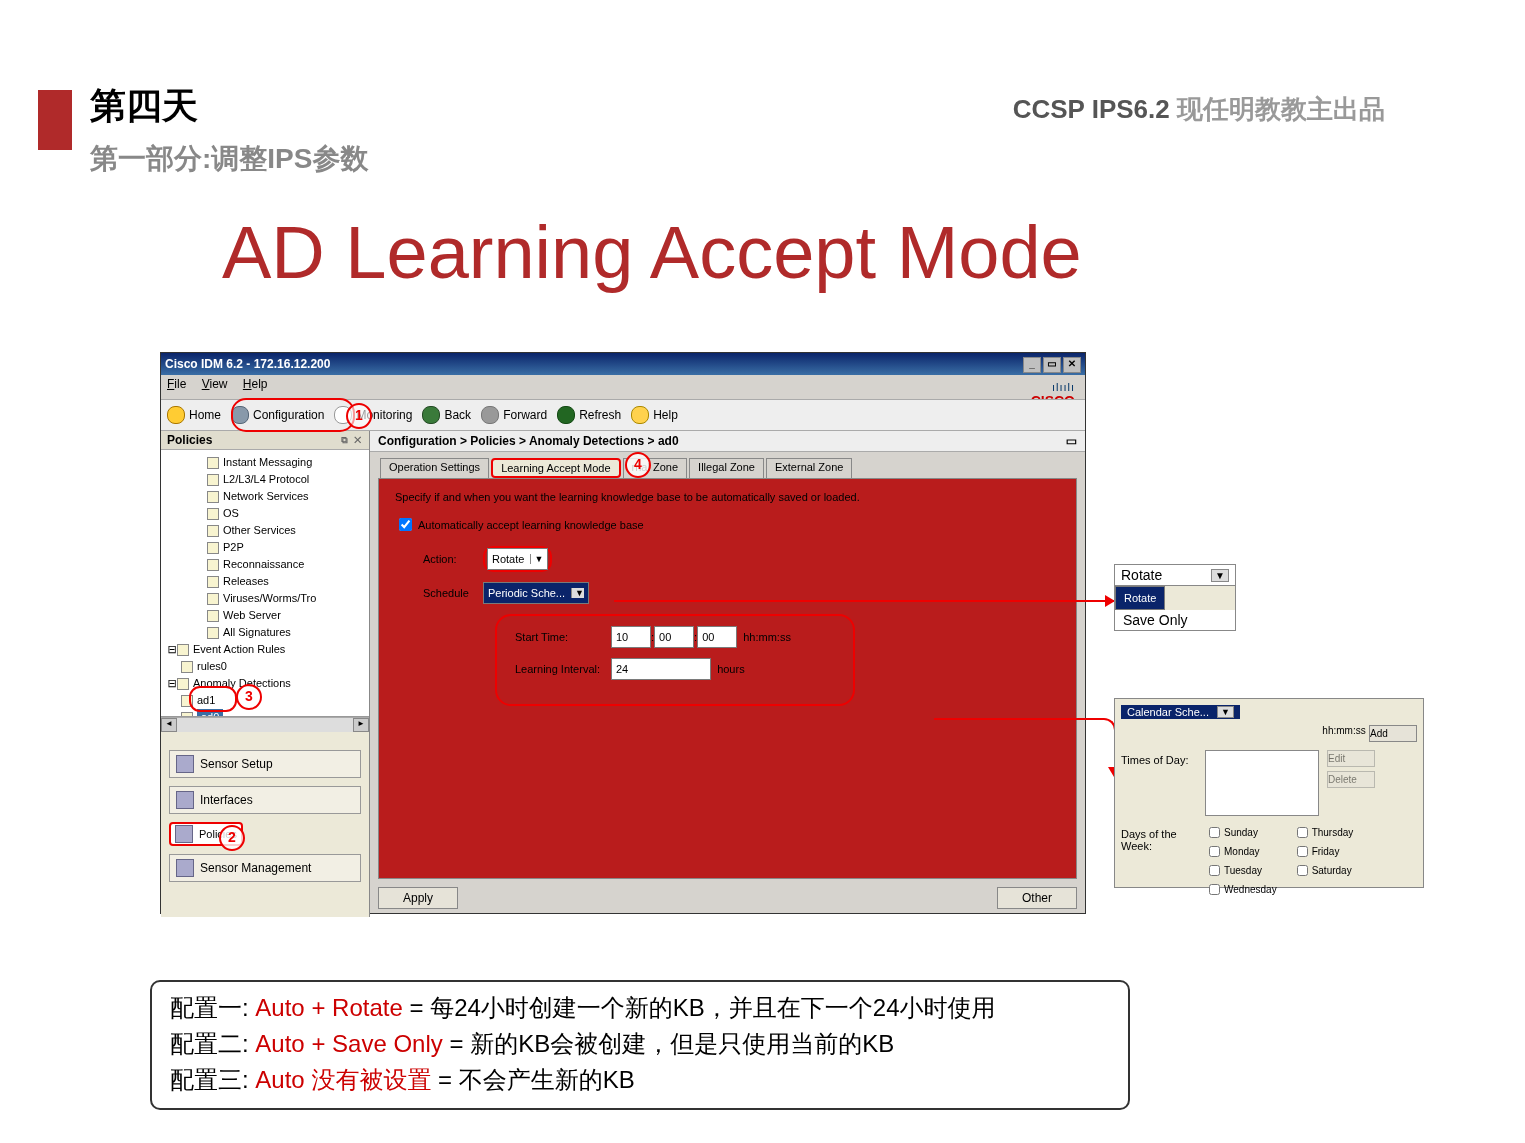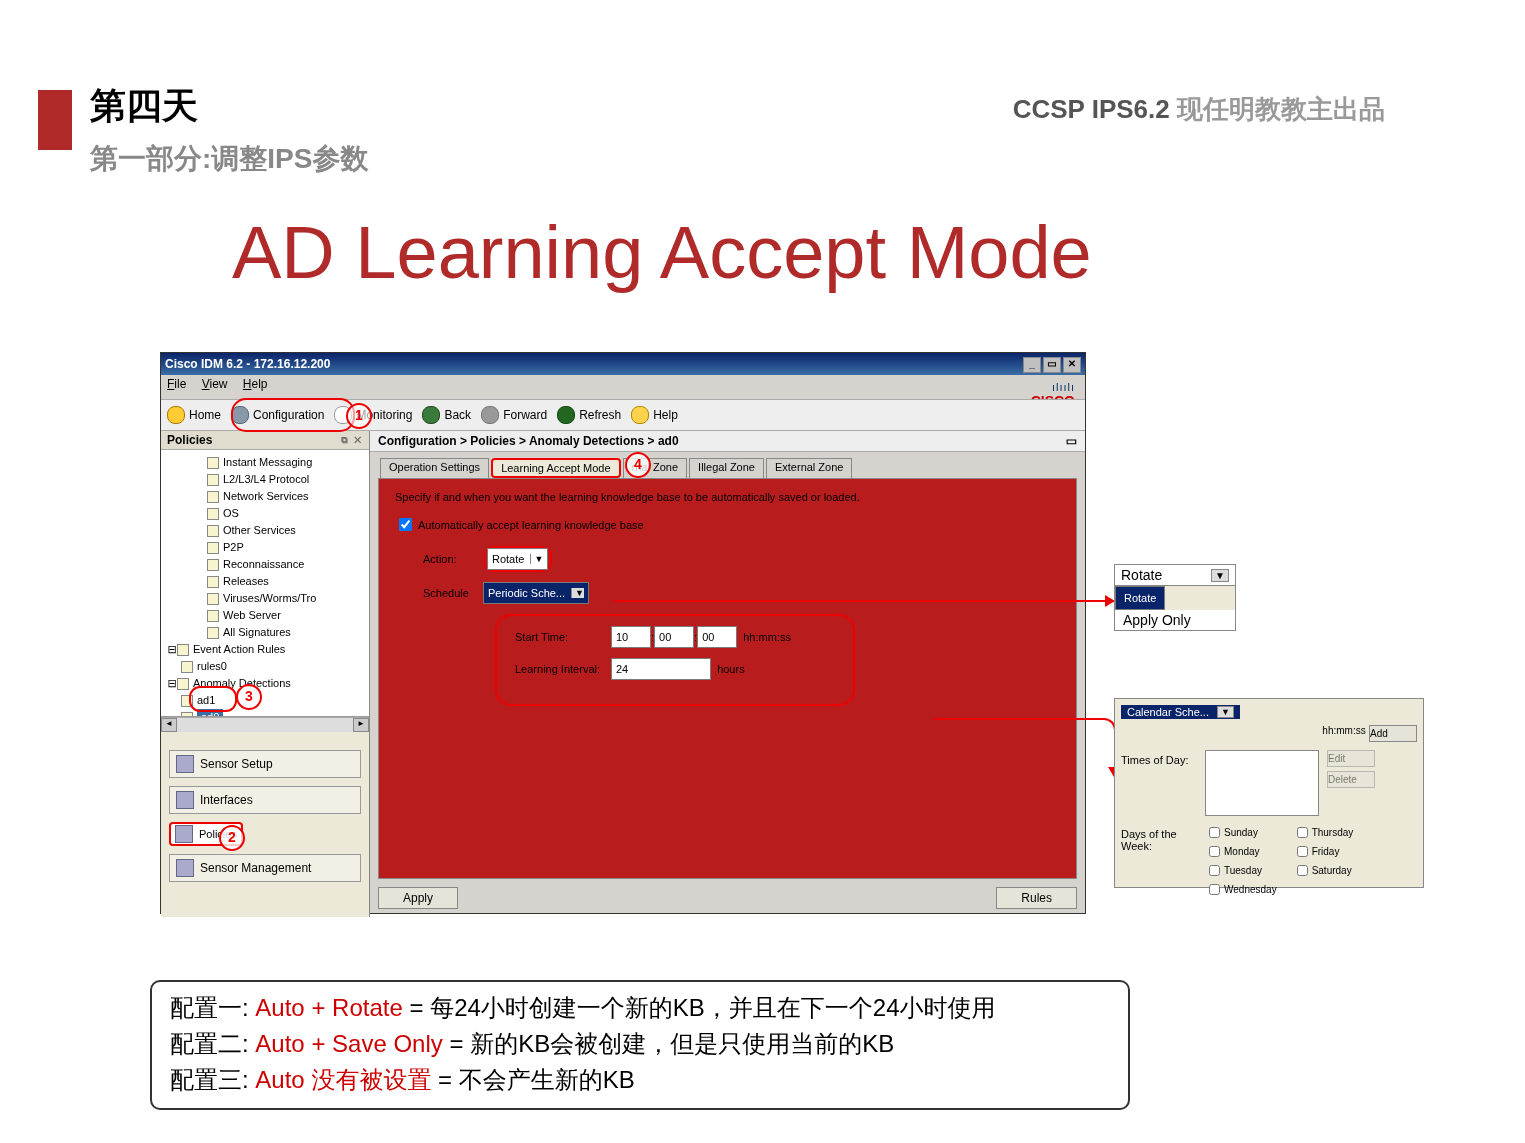--- a/index.html
+++ b/index.html
@@ -3,21 +3,21 @@
 <meta charset="utf-8">
 <style>
 html,body{margin:0;padding:0;background:#fff;font-family:"Microsoft YaHei",Arial,sans-serif}
 .slide{width:1525px;height:1143px;position:relative;background:#fff;overflow:hidden}
 .topbar{position:absolute;left:0;top:90px;height:60px}
 .topbar .accent{position:absolute;left:38px;top:0;width:34px;height:60px;background:#b02a2a}
 .day{position:absolute;left:90px;top:82px;font-size:36px;font-weight:700;color:#000000}
 .subtitle{position:absolute;left:90px;top:140px;font-size:28px;font-weight:700;color:#888}
 .branding{position:absolute;right:140px;top:92px;font-size:26px;color:#999;font-weight:700}
 .branding .dark{color:#555}
-.maintitle{position:absolute;left:232px;top:210px;font-size:74px;font-weight:400;color:#b02a2a;font-family:Verdana,Arial,sans-serif}
+.maintitle{position:absolute;left:222px;top:210px;font-size:74px;font-weight:400;color:#b02a2a;font-family:Verdana,Arial,sans-serif}
 
 .shot{position:absolute;left:160px;top:352px;width:924px;height:560px;border:1px solid #333;background:#d6d3ce;font-family:Tahoma,Arial,sans-serif;font-size:12px;color:#000}
 .shot .titlebar{height:22px;background:linear-gradient(#0a246a,#3a6ea5);color:#fff;font-weight:700;display:flex;align-items:center;padding:0 4px;justify-content:space-between}
 .shot .titlebar .ctrls span{display:inline-block;width:16px;height:14px;background:#c0c0c0;border:1px solid #888;margin-left:2px;color:#000;text-align:center;font-size:10px;line-height:12px}
 .shot .menubar{height:20px;background:#d6d3ce;padding:2px 6px}
 .shot .menubar span{margin-right:12px}
 .shot .menubar u{text-decoration:underline}
 .shot .tbar{height:30px;background:#eee;border-top:1px solid #aaa;border-bottom:1px solid #aaa;display:flex;align-items:center;padding:0 6px;position:relative}
 .tbtn{display:inline-flex;align-items:center;margin-right:10px;font-size:12px}
 .tbtn .ic{display:inline-block;width:16px;height:16px;border-radius:8px;margin-right:4px}
@@ -322,34 +322,34 @@
               <div class="row">
                 <label>Learning Interval:</label>
                 <input class="inp" style="width: 90px;" value="24">
                 &nbsp;&nbsp;<span>hours</span>
               </div>
             </div>
           </div>
         </div>
         <div class="btnrow">
           <div class="btn">Apply</div>
-          <div class="btn">Rules</div>
+          <div class="btn">Other</div>
         </div>
       </div>
     </div>
   </div>
 
   <div class="arrow1"></div>
   <div class="panel-rotate">
     <div class="hd">
         <span>Rotate</span>
         <span class="arr">▼</span>
       </div>
     <div class="opt sel">Rotate</div>
-    <div class="opt">Apply Only</div>
+    <div class="opt">Save Only</div>
   </div>
 
   <div class="arrow2"></div>
   <div class="panel-cal">
     <div class="hd2">
         <span>Calendar Sche...</span>
         <span class="arr">▼</span>
       </div>
     <div class="hmrow">
         <span class="hms">hh:mm:ss</span>

